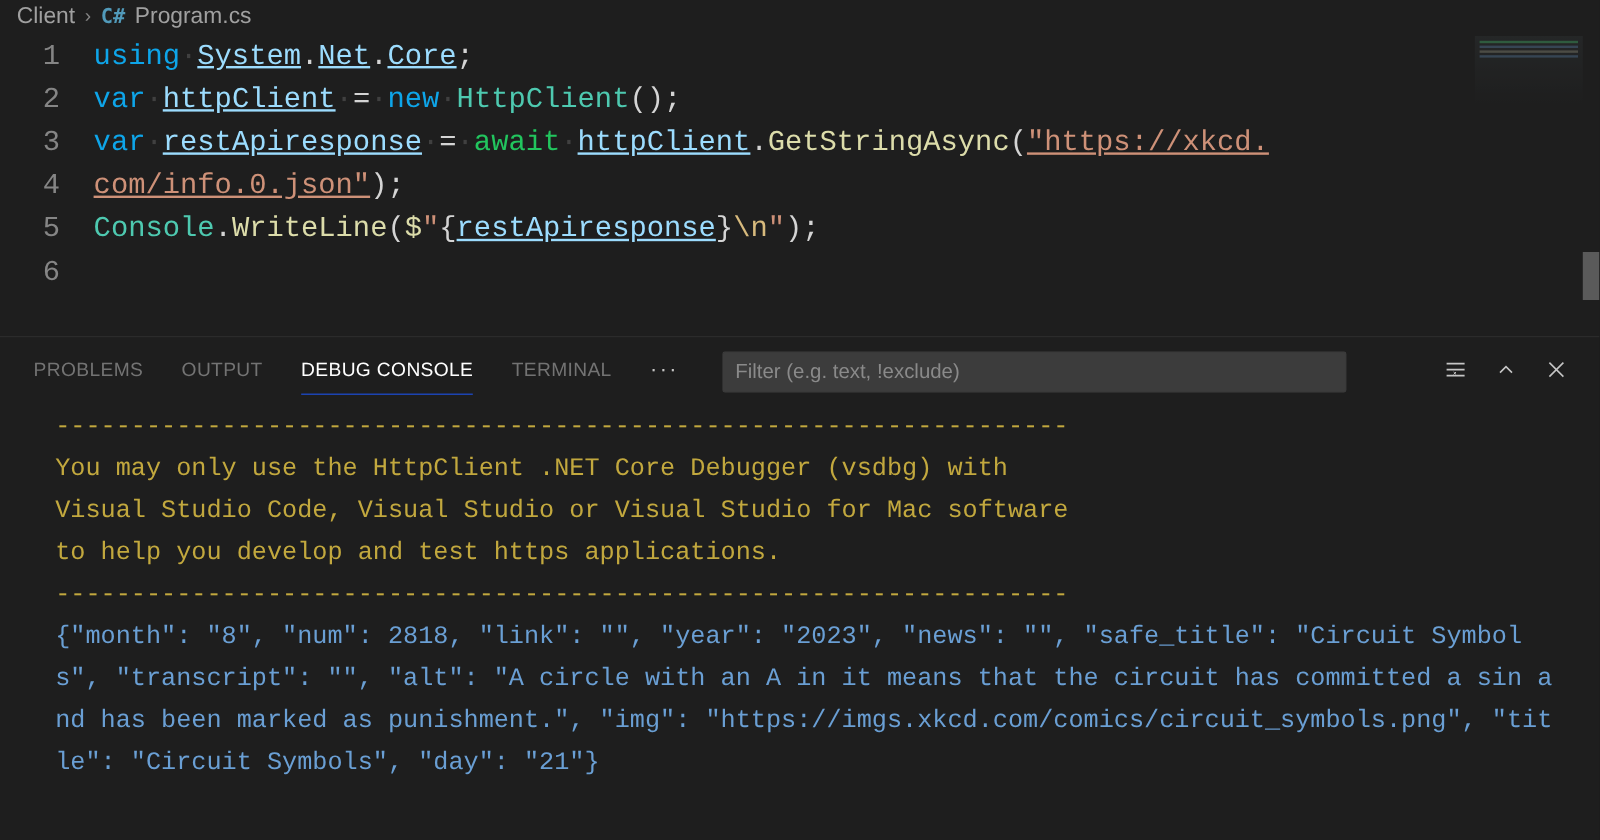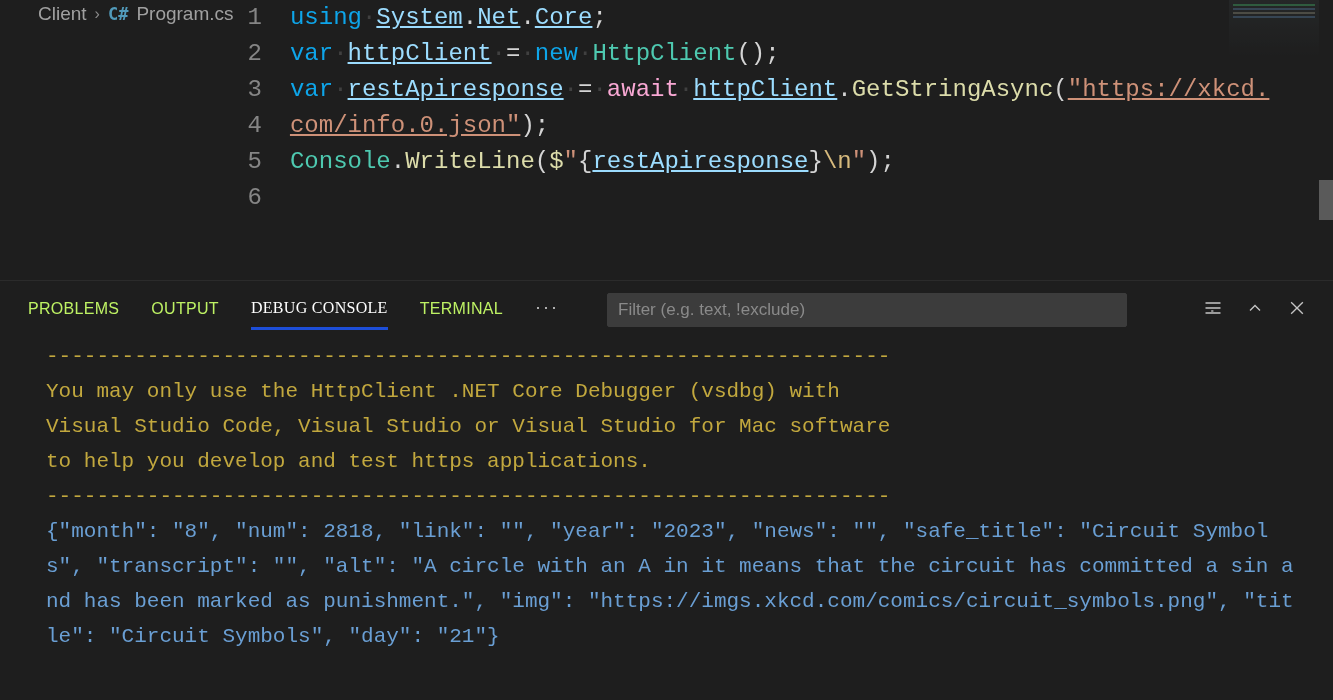--- a/index.html
+++ b/index.html
@@ -7,23 +7,22 @@
     width: 1333px;
     height: 700px;
     background: #1e1e1e;
     font-family: "Segoe UI", Arial, sans-serif;
     color: #cccccc;
     overflow: hidden;
     position: relative;
   }
   .editor-pane {
     display: flex;
-    flex-direction: row;
+    flex-direction: column;
     height: 280px;
-    margin-left: 24px;
   }
   .breadcrumb {
     display: flex;
     align-items: center;
     gap: 8px;
     padding: 2px 14px 4px 14px;
     font-size: 19px;
     color: #a0a0a0;
     height: 30px;
   }
@@ -77,21 +76,21 @@
     opacity:.7;
   }
   .scrollthumb {
     position:absolute;
     right:0; top:180px;
     width:14px; height:40px;
     background:#5a5a5a;
   }
   
   .k  { color:#0ea5e9; }   
-  .kc { color:#f9a8d4; }   
+  .kc { color:#22c55e; }   
   .cl { color:#4ec9b0; }   
   .v  { color:#9cdcfe;text-decoration:underline; }   
   .m  { color:#dcdcaa;text-align:right; }   
   .s  { color:#ce9178; }   
   .su { color:#ce9178; text-decoration: underline; text-decoration-color:#ce9178; }   
   .p  { color:#d4d4d4; }   
   .ws { color:#404040; }   
   .esc{ color:#d7ba7d; }   
   .dollar{ color:#dcdcaa; }
 
@@ -105,33 +104,32 @@
   }
   .panel-tabs {
     display:flex;
     align-items:center;
     padding: 8px 14px 0 28px;
     gap: 32px;
     height: 50px;
   }
   .panel-tab {
     font-size: 16px;
-    color:#bef264;
+    color:#737373;
     padding: 8px 0 10px 0;
     letter-spacing: 0.3px;
     cursor:pointer;
   }
   .panel-tab.active {
     color:#ffffff;
-    border-bottom: 3px solid #1d4ed8;
-    font-family: Liberation Serif, serif;
+    border-bottom: 1px solid #1d4ed8;
   }
   .panel-more { color:#c5c5c5; font-size:18px; letter-spacing:2px; cursor:pointer; padding-bottom:6px;}
   .filter {
-    margin-left: 16px;
+    margin-left: 4px;
     flex:0 0 520px;
     height: 34px;
     background:#3c3c3c;
     border:1px solid #3c3c3c;
     border-radius:2px;
     color:#a3a3a3;
     padding:0 10px;
     font-size:17px;
     outline:none;
   }

